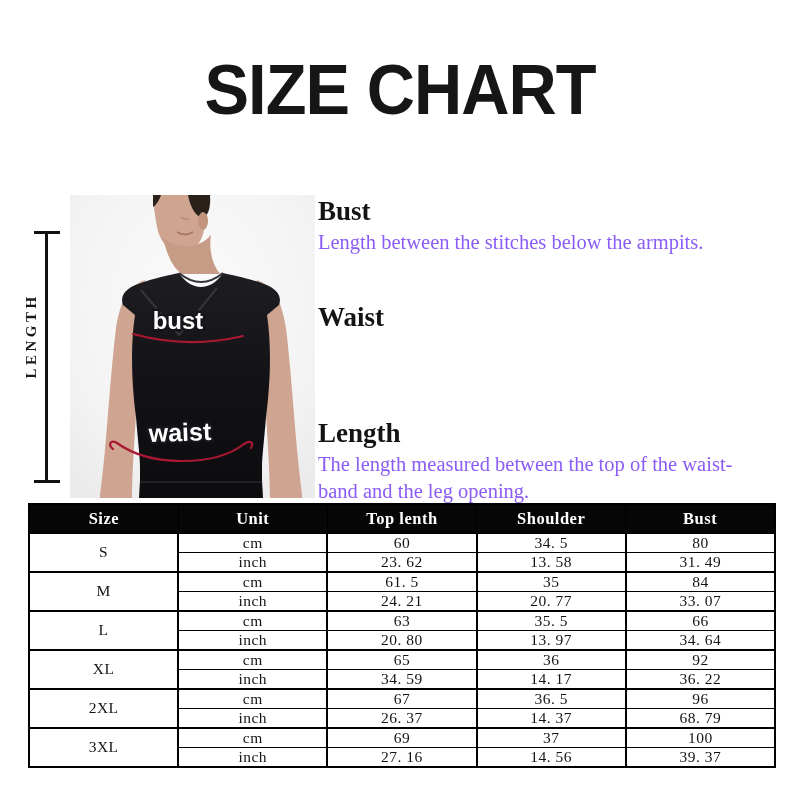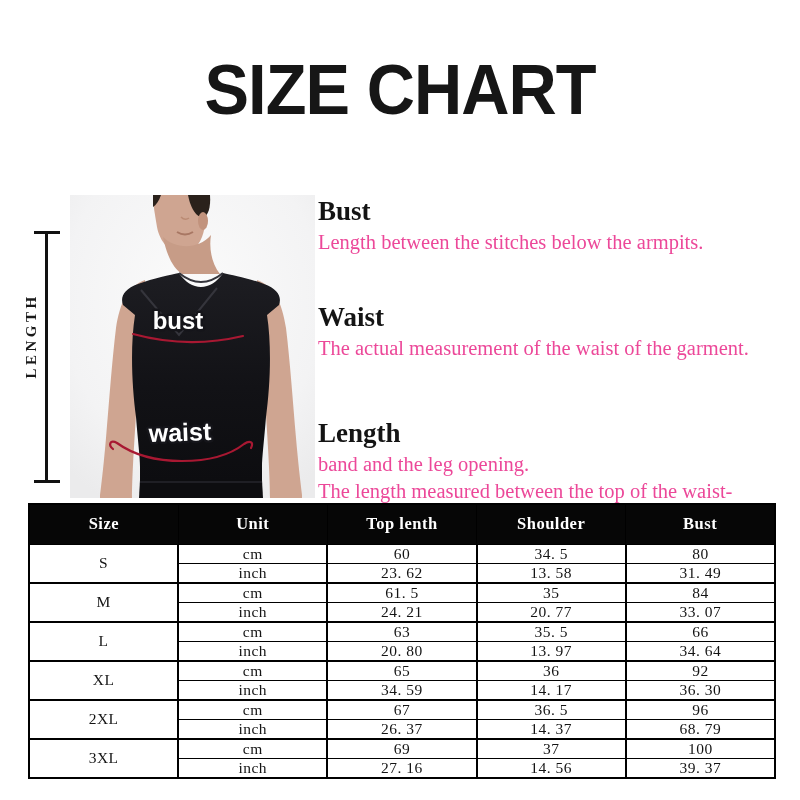--- a/index.html
+++ b/index.html
@@ -32,31 +32,31 @@
   .defs{position:absolute;left:318px;top:0;width:470px;}
   .def{position:absolute;left:0;width:470px;}
   .def.bust{top:197px;}
   .def.waist{top:303px;}
   .def.length{top:419px;}
   .def h2{
     margin:0 0 4px 0;font-size:27px;font-weight:700;line-height:28px;
     font-family:"Liberation Serif",serif;color:#141414;
   }
   .def .line{
-    font-size:20.5px;line-height:27px;white-space:nowrap;color:#ec4899;
+    font-size:20.5px;line-height:27px;white-space:nowrap;color:#8b5cf6;
   }
   
   table.size-table{
     position:absolute;left:28px;top:503px;width:748px;
     border-collapse:collapse;table-layout:fixed;
     font-family:"Liberation Serif",serif;font-size:15.5px;color:#141414;
     border:2.5px solid #000;
   }
   .size-table col{width:20%;}
-  .size-table thead tr{height:40px;margin-top:16px;}
+  .size-table thead tr{height:29px;margin-top:16px;}
   .size-table th{
     background:#060606;color:#ffffff;font-weight:700;font-size:16.5px;
     letter-spacing:.5px;border:1px solid #000;
   }
   .size-table tbody tr{height:17.8px;}
   .size-table td{
     border:1px solid #000;border-left-width:2px;border-right-width:2px;
     text-align:center;vertical-align:middle;padding:0;letter-spacing:.5px;
   }
   .size-table tr.g td{border-top-width:2.4px;}
@@ -111,26 +111,25 @@
   </svg>
 </div>
 
 <div class="defs">
   <div class="def bust">
     <h2>Bust</h2>
     <div class="line">Length between the stitches below the armpits.</div>
   </div>
   <div class="def waist">
     <h2>Waist</h2>
-    <div class="line">The actual measurement of the waist of the garment.</div>
   </div>
   <div class="def length">
     <h2>Length</h2>
+    <div class="line">The length measured between the top of the waist-</div>
     <div class="line">band and the leg opening.</div>
-    <div class="line">The length measured between the top of the waist-</div>
   </div>
 </div>
 
 <table class="size-table">
   <colgroup>
       <col>
       <col>
       <col>
       <col>
       <col>
@@ -188,21 +187,21 @@
       <td rowspan="2">XL</td>
       <td>cm</td>
       <td>65</td>
       <td>36</td>
       <td>92</td>
     </tr>
     <tr>
       <td>inch</td>
       <td>34. 59</td>
       <td>14. 17</td>
-      <td>36. 30</td>
+      <td>36. 22</td>
     </tr>
     <tr class="g">
       <td rowspan="2">2XL</td>
       <td>cm</td>
       <td>67</td>
       <td>36. 5</td>
       <td>96</td>
     </tr>
     <tr>
       <td>inch</td>

